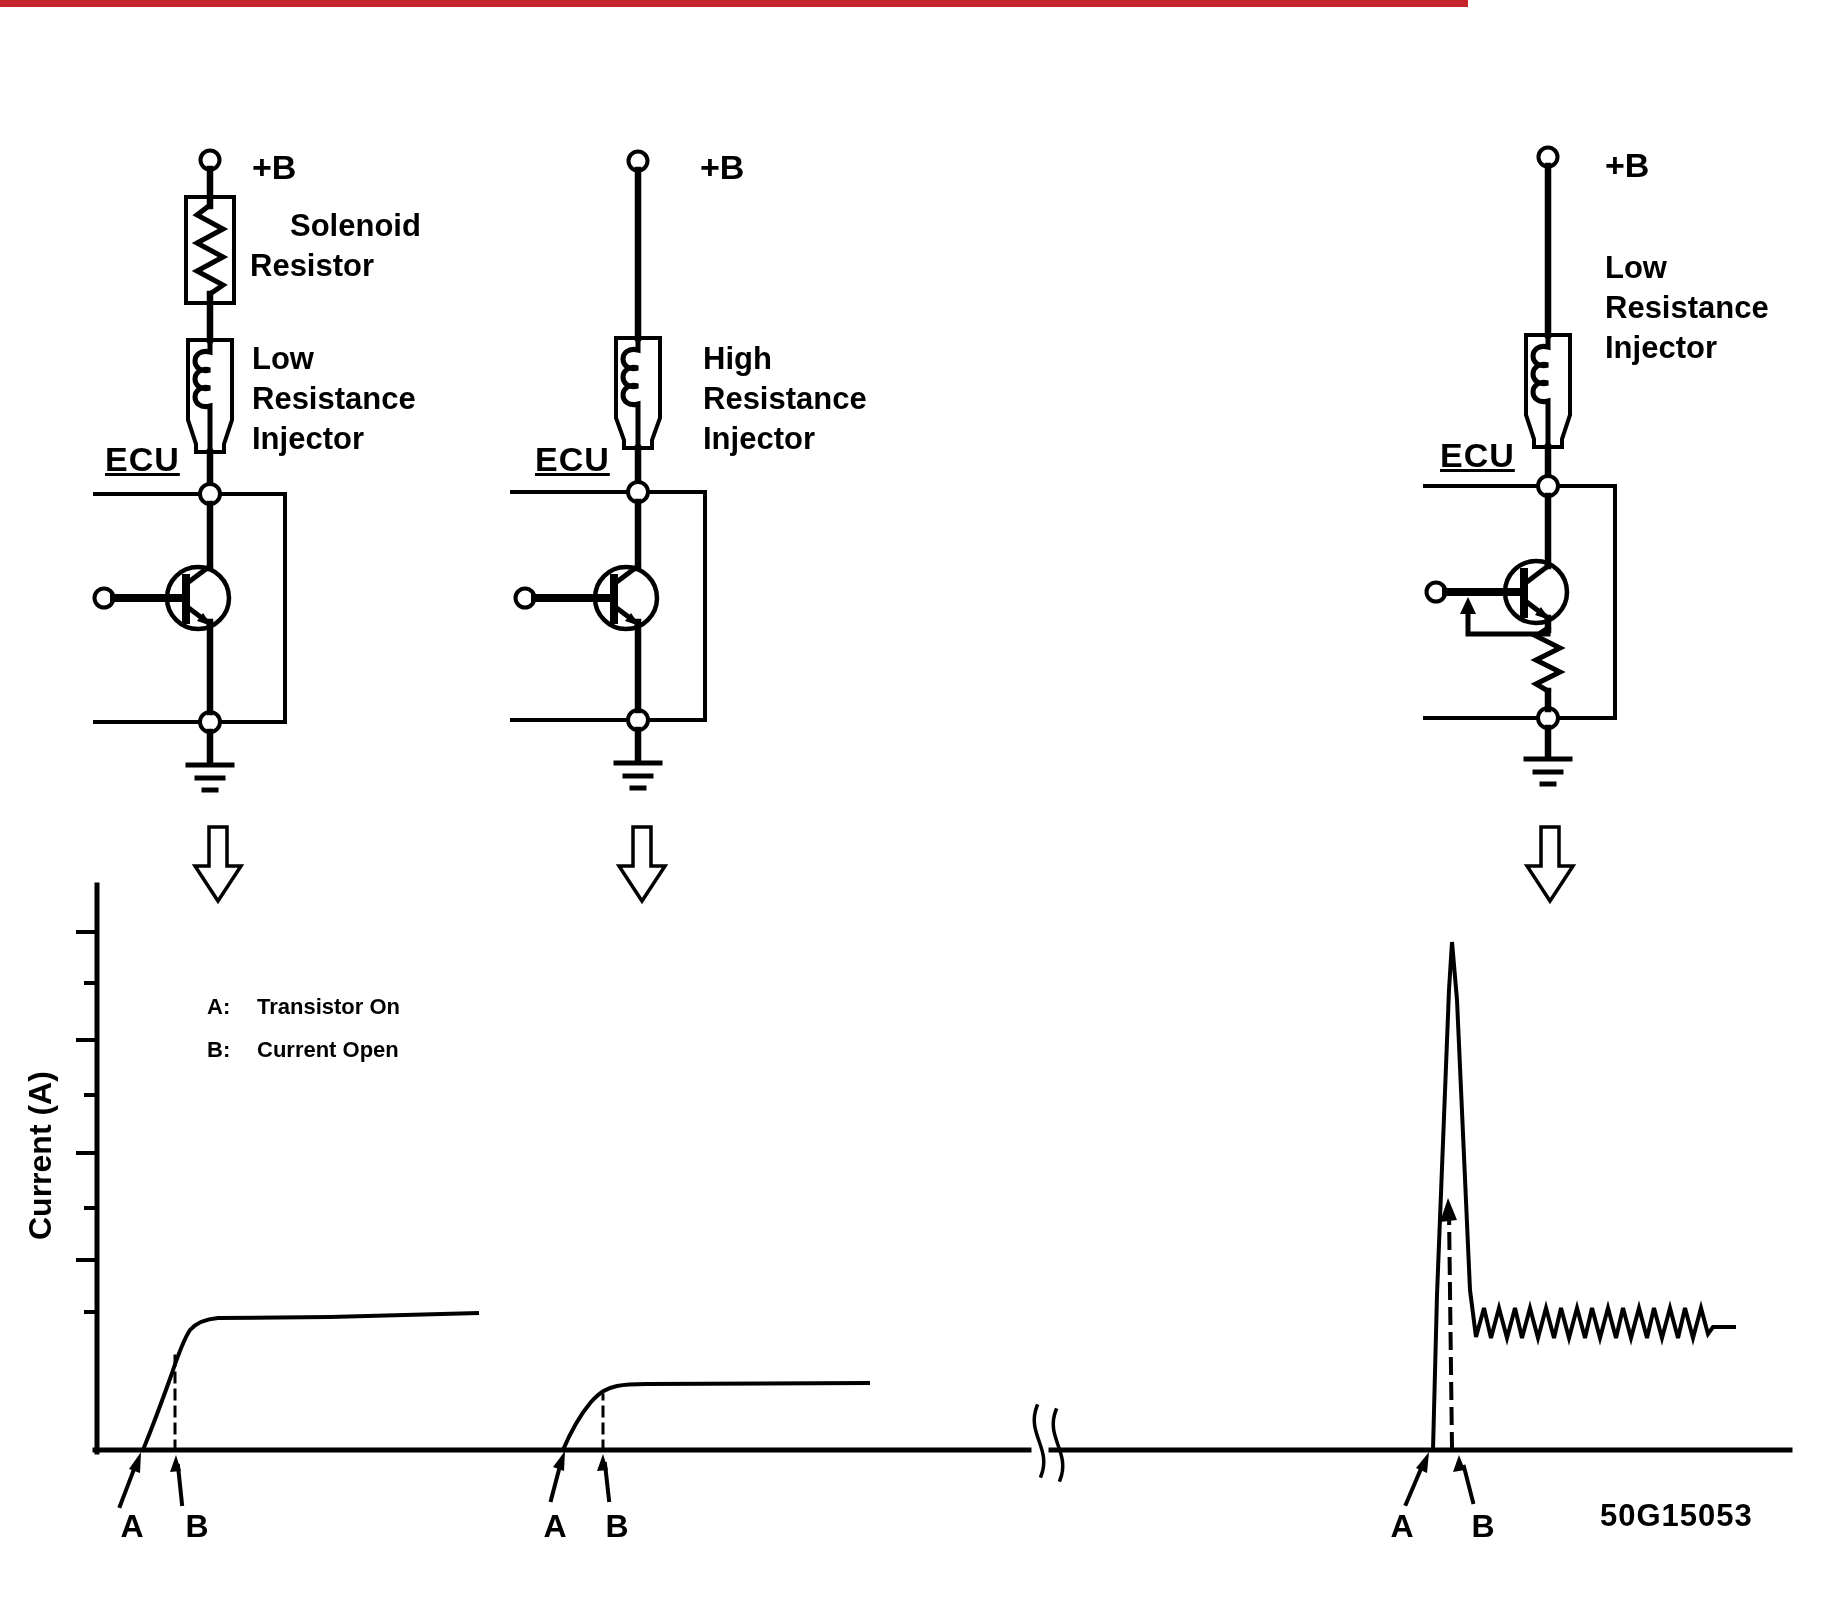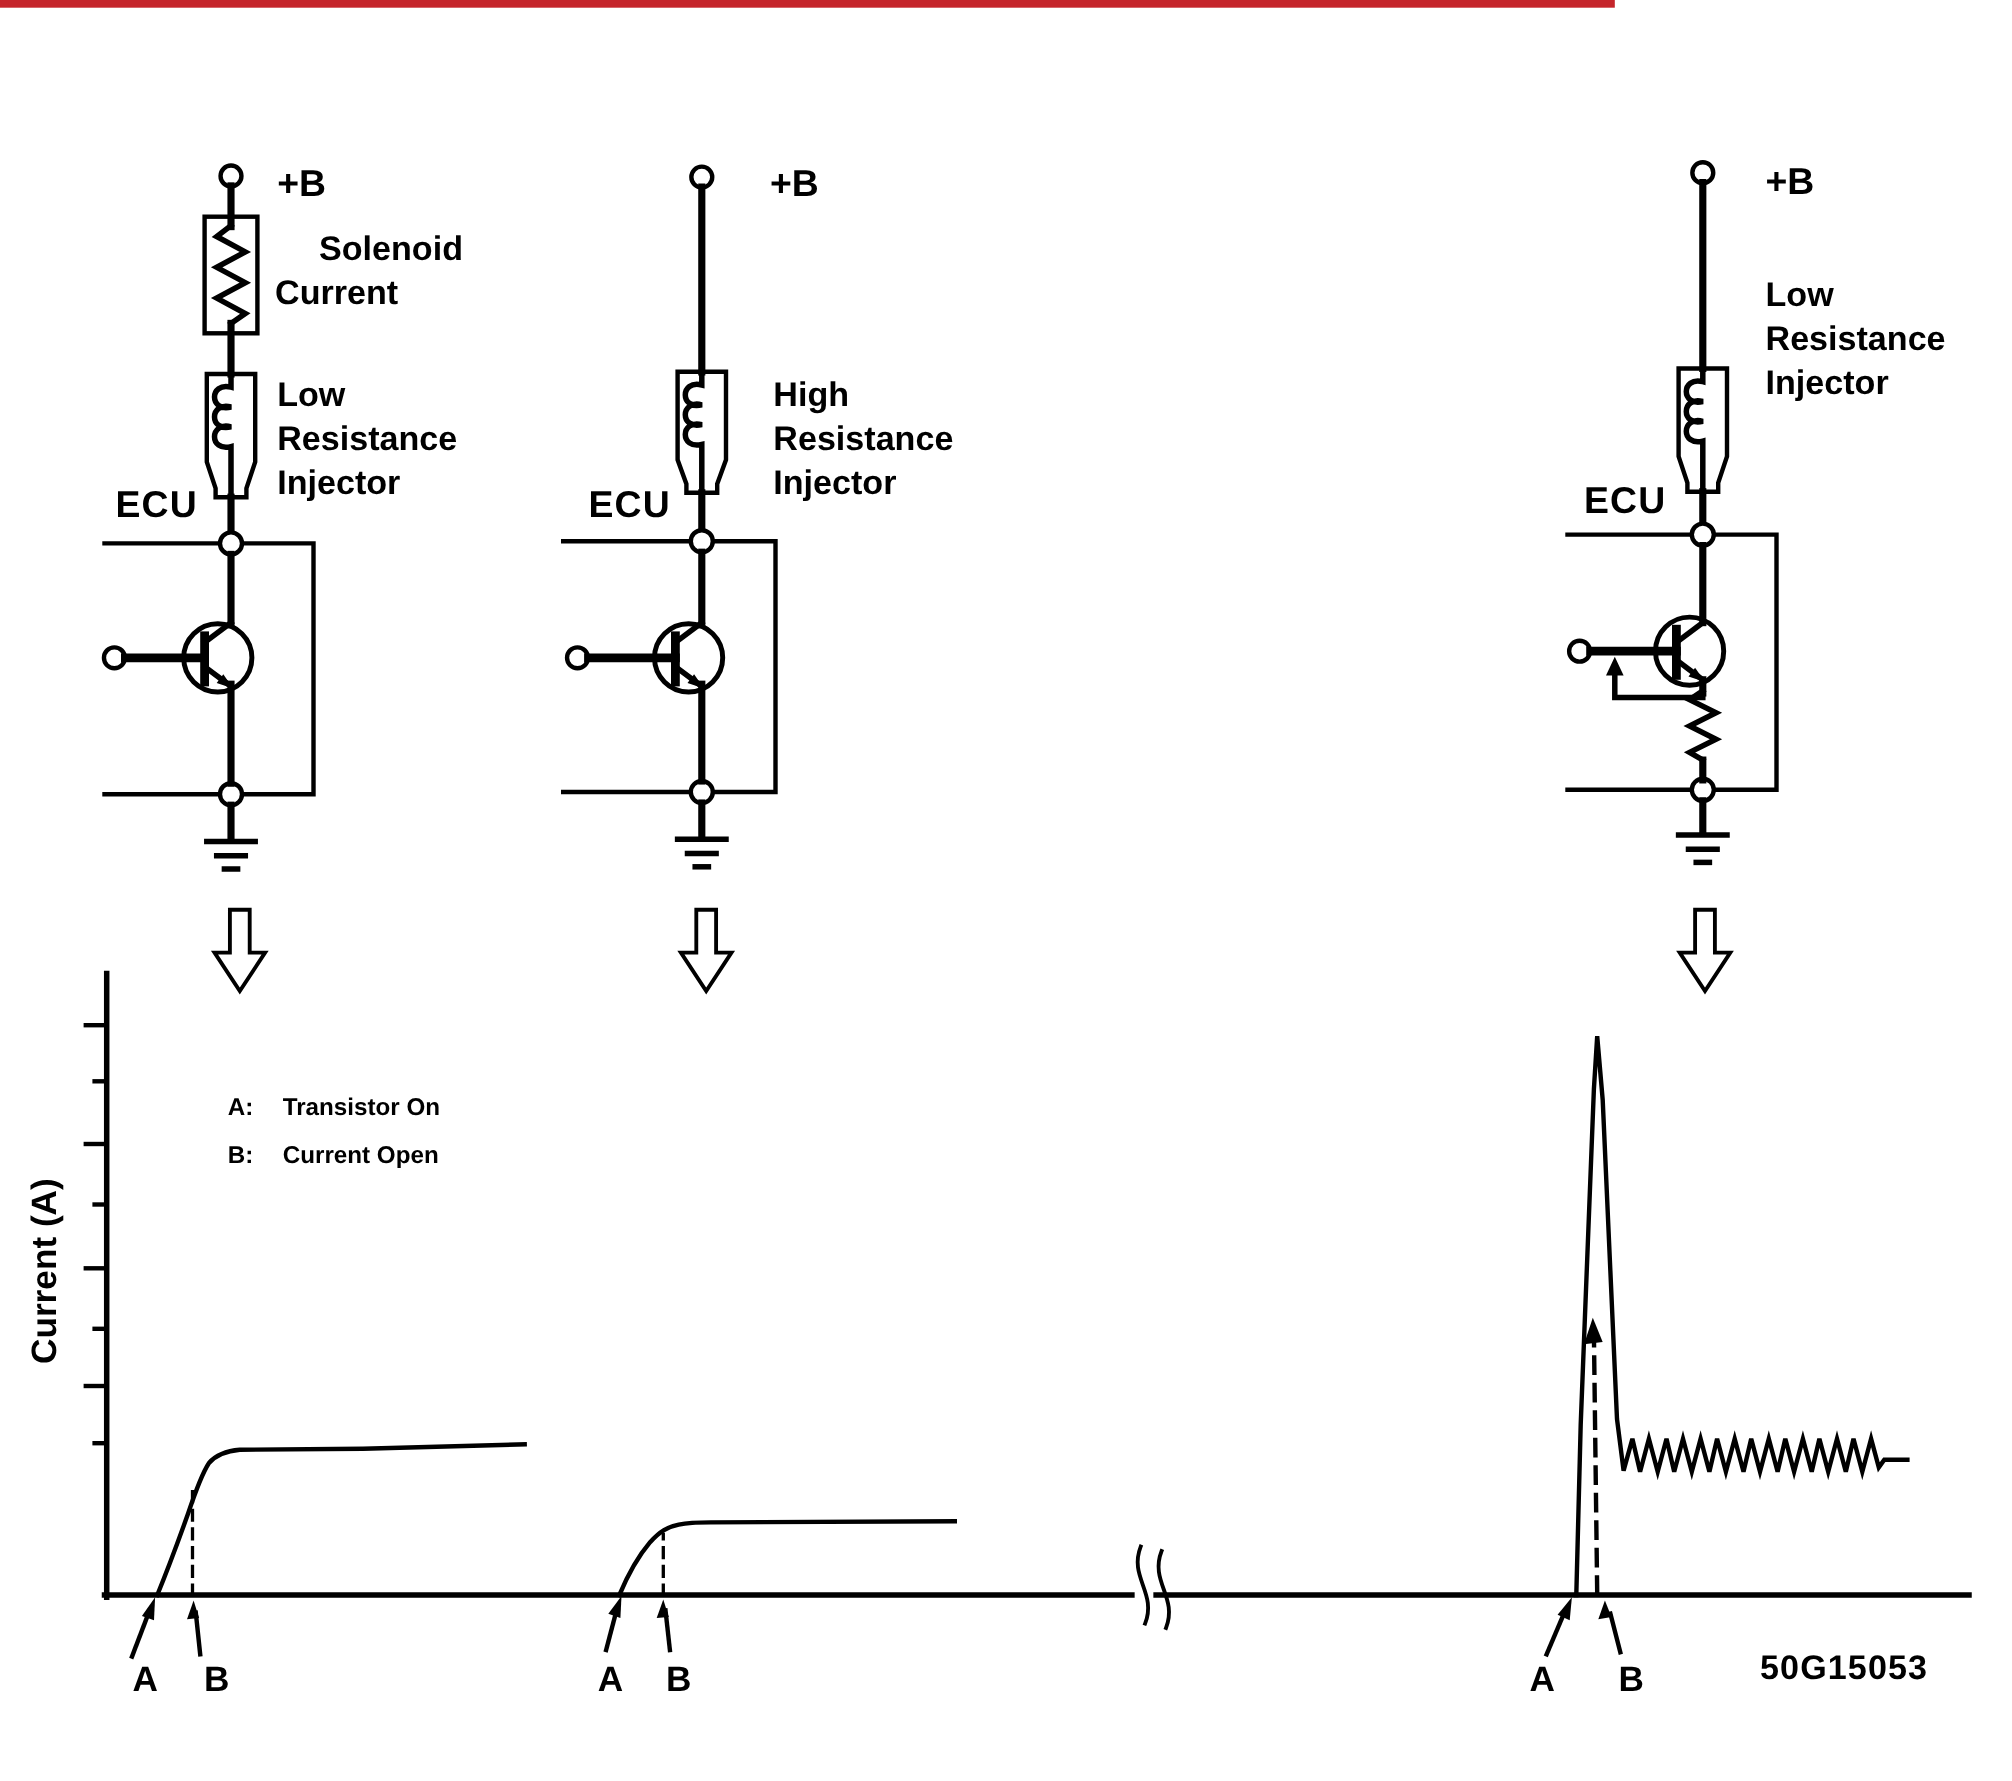--- a/index.html
+++ b/index.html
@@ -3,21 +3,21 @@
 <meta charset="utf-8">
 <style>
   html,body{margin:0;padding:0;background:#fff;}
   #page{position:relative;width:1829px;height:1619px;background:#ffffff;overflow:hidden;
         font-family:"Liberation Sans",sans-serif;color:#000;}
   svg{position:absolute;left:0;top:0;}
   .lbl{position:absolute;font-weight:bold;color:#000;white-space:nowrap;line-height:1;}
   .title{font-size:38px;letter-spacing:-1px;}
   .comp{font-size:31px;}
   .pb{font-size:34px;}
-  .ecu{font-size:34px;letter-spacing:1px;}
+  .ecu{font-size:34px;letter-spacing:1px;text-decoration:underline;}
   .legend-row{font-size:22px;margin-top:48px;}
   .legend-key{display:inline-block;width:50px;}
   .marker{font-size:32px;width:44px;text-align:center;}
   .ylab{font-size:32px;transform-origin:0 0;transform:rotate(-90deg);}
   .partno{font-size:31px;letter-spacing:1px;}
   .redline{position:absolute;left:0;top:0;width:1468px;height:7px;background:#c5252b;}
 </style>
 </head>
 <body>
 
@@ -181,21 +181,21 @@
       </g>
     </g>
   </svg>
 
 
   <div class="lbl pb" style="left:252px;top:150px;">+B</div>
   <div class="lbl pb" style="left:700px;top:150px;">+B</div>
   <div class="lbl pb" style="left:1605px;top:148px;">+B</div>
 
   <div class="lbl comp" style="left:250px;top:210px;margin-left:40px;">Solenoid</div>
-  <div class="lbl comp" style="left:250px;top:250px;">Current</div>
+  <div class="lbl comp" style="left:250px;top:250px;">Resistor</div>
 
   <div class="lbl comp" style="left:252px;top:343px;">Low</div>
   <div class="lbl comp" style="left:252px;top:383px;">Resistance</div>
   <div class="lbl comp" style="left:252px;top:423px;">Injector</div>
 
   <div class="lbl comp" style="left:703px;top:343px;text-align:center;">High</div>
   <div class="lbl comp" style="left:703px;top:383px;">Resistance</div>
   <div class="lbl comp" style="left:703px;top:423px;">Injector</div>
 
   <div class="lbl comp" style="left:1605px;top:252px;">Low</div>

